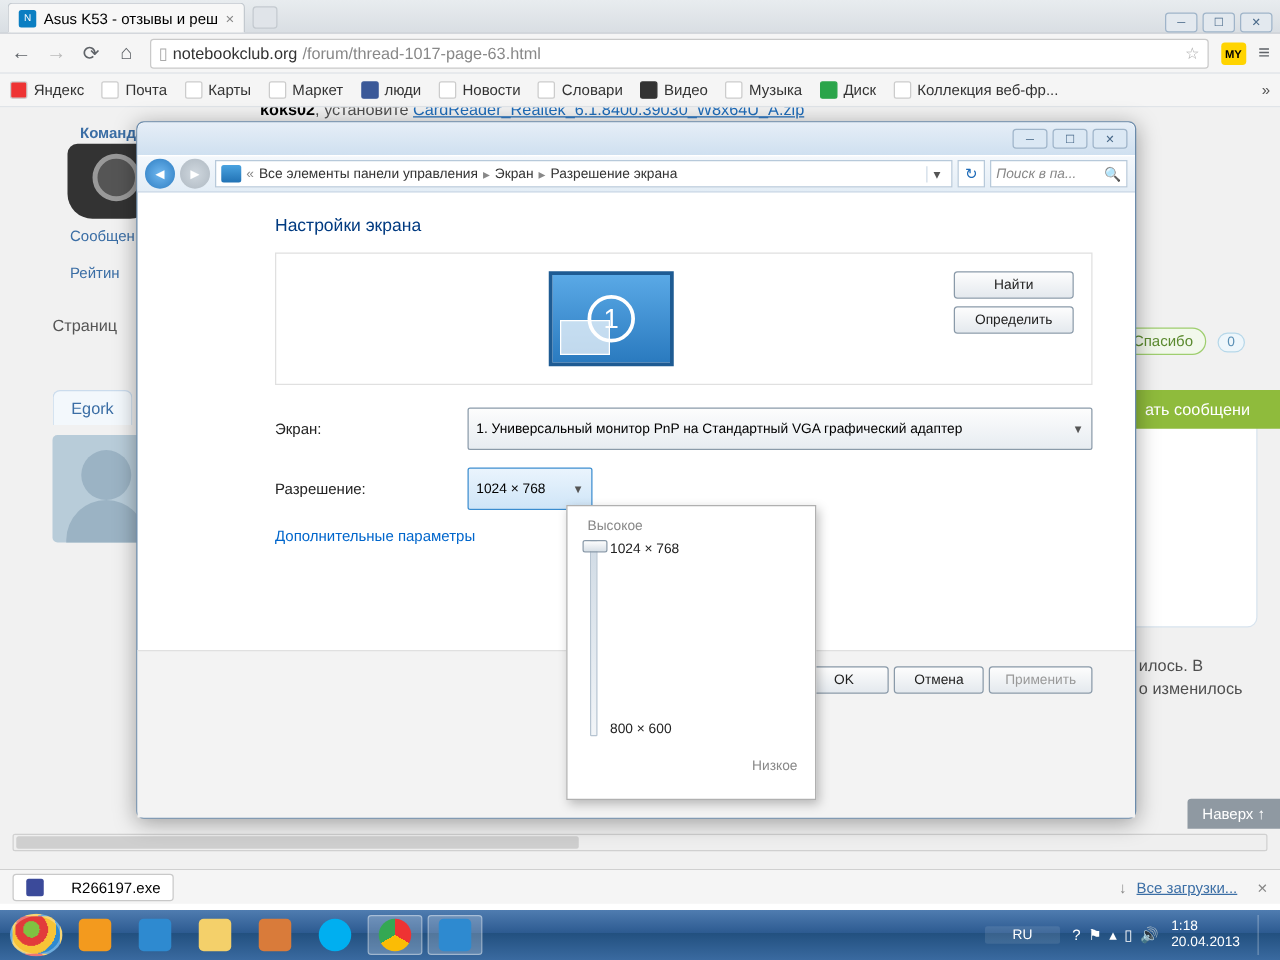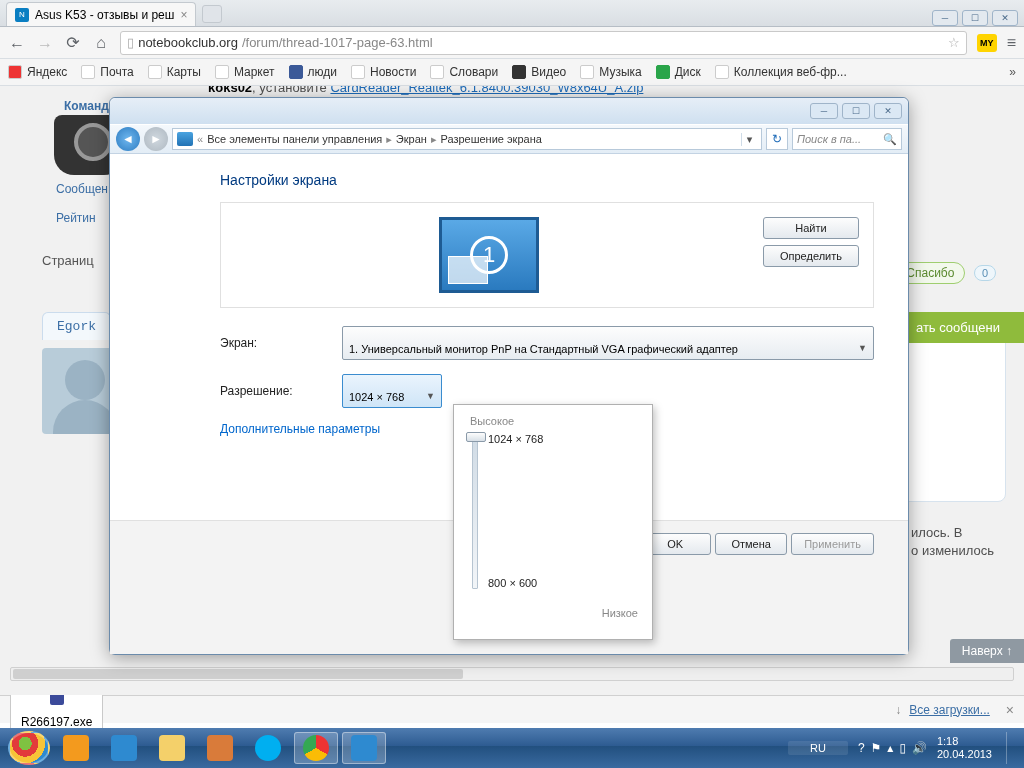--- a/index.html
+++ b/index.html
@@ -39,33 +39,33 @@
 .side-links { margin-left: 38px; font-size: 12px; color: #3b6ea5; line-height: 2.4; }
 .post-line { font-size: 13px; color: #4f4f4f; margin-left: 190px; margin-top: -6px; }
 .post-line b { color: #000; }
 .post-line a { color: #1e6bb8; text-decoration: underline; }
 .thanks { position: absolute; right: 28px; top: 176px; }
 .thanks-btn { background: #f2f8ec; border: 1px solid #9fce6f; color: #5b8a2f; padding: 3px 10px; border-radius: 12px; font-size: 12px; display: inline-block; }
 .thanks-count { border: 1px solid #b7d7e8; background: #eef6fb; color: #5a8fb5; padding: 1px 7px; border-radius: 10px; font-size: 11px; margin-left: 4px; }
 .page-info { font-size: 13px; color: #555; margin: 20px 0 0 24px; }
 .green-btn { position: absolute; right: 0; top: 226px; background: #8fbb3c; color: #fff; padding: 8px 24px; border-radius: 4px 0 0 4px; font-size: 13px; }
 .post2 { margin: 44px 0 0 24px; display: flex; gap: 22px; }
-.tab-user { display: inline-block; background: #f3f8fc; border: 1px solid #cbdced; border-bottom: none; padding: 6px 14px; border-radius: 6px 6px 0 0; font-size: 13px; color: #3b6ea5; font-family: Liberation Mono, monospace; }
+.tab-user { display: inline-block; background: #f3f8fc; border: 1px solid #cbdced; border-bottom: none; padding: 6px 14px; border-radius: 6px 6px 0 0; font-size: 13px; color: #3b6ea5; }
 .avatar { width: 86px; height: 86px; background: #b8ccd9; border-radius: 4px; margin-top: 8px; position: relative; }
 .avatar::before { content:""; position:absolute; width:40px; height:40px; background:#9bb3c4; border-radius:50%; top:12px; left:23px; }
 .avatar::after { content:""; position:absolute; width:64px; height:34px; background:#9bb3c4; border-radius:34px 34px 0 0; bottom:0; left:11px; }
 .post-body { flex: 1; background: #fff; border: 1px solid #d7e3ee; border-radius: 0 8px 8px 8px; min-height: 190px; padding: 14px; font-size: 13px; color: #4f4f4f; }
 .frag-right { position: absolute; right: 30px; top: 438px; font-size: 13px; color: #4f4f4f; text-align: left; line-height: 1.4; }
 .scroll-top { position: absolute; right: 0; bottom: 32px; background: #8f99a2; color: #fff; padding: 5px 12px; font-size: 12px; border-radius: 3px 0 0 0; }
 .hscroll { position: absolute; left: 10px; right: 10px; bottom: 14px; height: 14px; background: #efefef; border: 1px solid #d0d0d0; border-radius: 2px; }
 .hscroll-thumb { position: absolute; left: 2px; top: 1px; width: 450px; height: 10px; background: #cfcfcf; border-radius: 2px; }
 
 
 .dl-bar { height: 28px; background: #f5f5f5; border-top: 1px solid #d0d0d0; display: flex; align-items: center; padding: 0 10px; font-size: 12px; gap: 8px; }
-.dl-item { border: 1px solid #c9c9c9; background: #fff; padding: 3px 10px; border-radius: 3px; display: flex; align-items: center; gap: 10px; flex-direction: column; }
+.dl-item { border: 1px solid #c9c9c9; background: #fff; padding: 3px 10px; border-radius: 3px; display: flex; align-items: center; gap: 22px; }
 .dl-ico { width: 14px; height: 14px; background: #3b4a9a; border-radius: 2px; }
 .dl-all { margin-left: auto; color: #3b6ea5; text-decoration: underline; }
 .dl-arrow { color: #888; }
 .dl-close { color: #888; font-size: 14px; margin-left: 8px; }
 
 
 .cp-window { position: absolute; left: 109px; top: 97px; width: 800px; height: 558px; background: #fff; border: 1px solid #6b8bab; border-radius: 6px; box-shadow: 0 3px 18px rgba(0,0,0,0.35); overflow: visible; }
 .cp-titlebar { height: 26px; background: linear-gradient(#e6eef7, #cfe0f0); border-radius: 6px 6px 0 0; display: flex; justify-content: flex-end; align-items: center; padding: 0 6px; gap: 4px; }
 .cp-tb-btn { width: 28px; height: 16px; background: #dbe8f4; border: 1px solid #9fb4c9; border-radius: 3px; display: flex; align-items: center; justify-content: center; font-size: 9px; color: #4a6a8a; }
 .cp-nav { height: 30px; background: linear-gradient(#f4f8fc, #e3edf6); border-top: 1px solid #fff; border-bottom: 1px solid #c3d3e3; display: flex; align-items: center; padding: 0 6px; gap: 4px; font-size: 12px; }
@@ -85,21 +85,21 @@
 .monitor-panel { border: 1px solid #e0e0e0; padding: 14px; display: flex; align-items: flex-start; gap: 20px; margin-bottom: 18px; }
 .monitor-box { margin: 0 auto; width: 100px; height: 76px; background: linear-gradient(#5aa9e6, #2a7abf); border: 3px solid #1e5b93; position: relative; display: flex; align-items: center; justify-content: center; }
 .monitor-box .num { width: 38px; height: 38px; border: 3px solid #fff; border-radius: 50%; color: #fff; font-size: 22px; display: flex; align-items: center; justify-content: center; font-weight: 300; }
 .monitor-preview { position: absolute; left: 6px; bottom: 6px; width: 40px; height: 28px; background: rgba(255,255,255,0.7); border: 1px solid #fff; }
 .detect-btns { display: flex; flex-direction: column; gap: 6px; }
 .w7-btn { min-width: 96px; height: 22px; background: linear-gradient(#fdfdfd, #e4e9ee); border: 1px solid #8a9aa9; border-radius: 3px; font-size: 11px; color: #222; padding: 0 12px; display: flex; align-items: center; justify-content: center; cursor: pointer; }
 .w7-btn.disabled { color: #9a9a9a; }
 
 .form-row { display: flex; align-items: center; margin-bottom: 14px; font-size: 12px; }
 .form-label { width: 122px; color: #222; }
-.combo { flex: 1; height: 21px; background: linear-gradient(#fdfdfd, #e7ecf1); border: 1px solid #8a9aa9; border-radius: 2px; display: flex; padding: 16px 6px; font-size: 11px; }
+.combo { flex: 1; height: 21px; background: linear-gradient(#fdfdfd, #e7ecf1); border: 1px solid #8a9aa9; border-radius: 2px; display: flex; align-items: center; padding: 16px 6px; font-size: 11px; margin-left: 32px; }
 .combo .arrow { margin-left: auto; font-size: 9px; color: #555; }
 .combo.res { width: 100px; flex: none; border: 1px solid #3a8ccf; background: linear-gradient(#eaf4fd, #cfe5f7); }
 
 .links-row { display: flex; justify-content: space-between; font-size: 12px; margin-top: 12px; }
 .links-left a, .links-row a { color: #0066cc; text-decoration: none; display: block; margin-bottom: 10px; cursor: pointer; }
 .links-right a { color: #0066cc; }
 
 .cp-footer { position: absolute; left: 0; right: 0; bottom: 0; top: 422px; border-top: 1px solid #e0e0e0; background: #f3f3f3; display: flex; justify-content: flex-end; align-items: flex-start; padding: 12px 34px 0 0; gap: 4px; }
 
 

